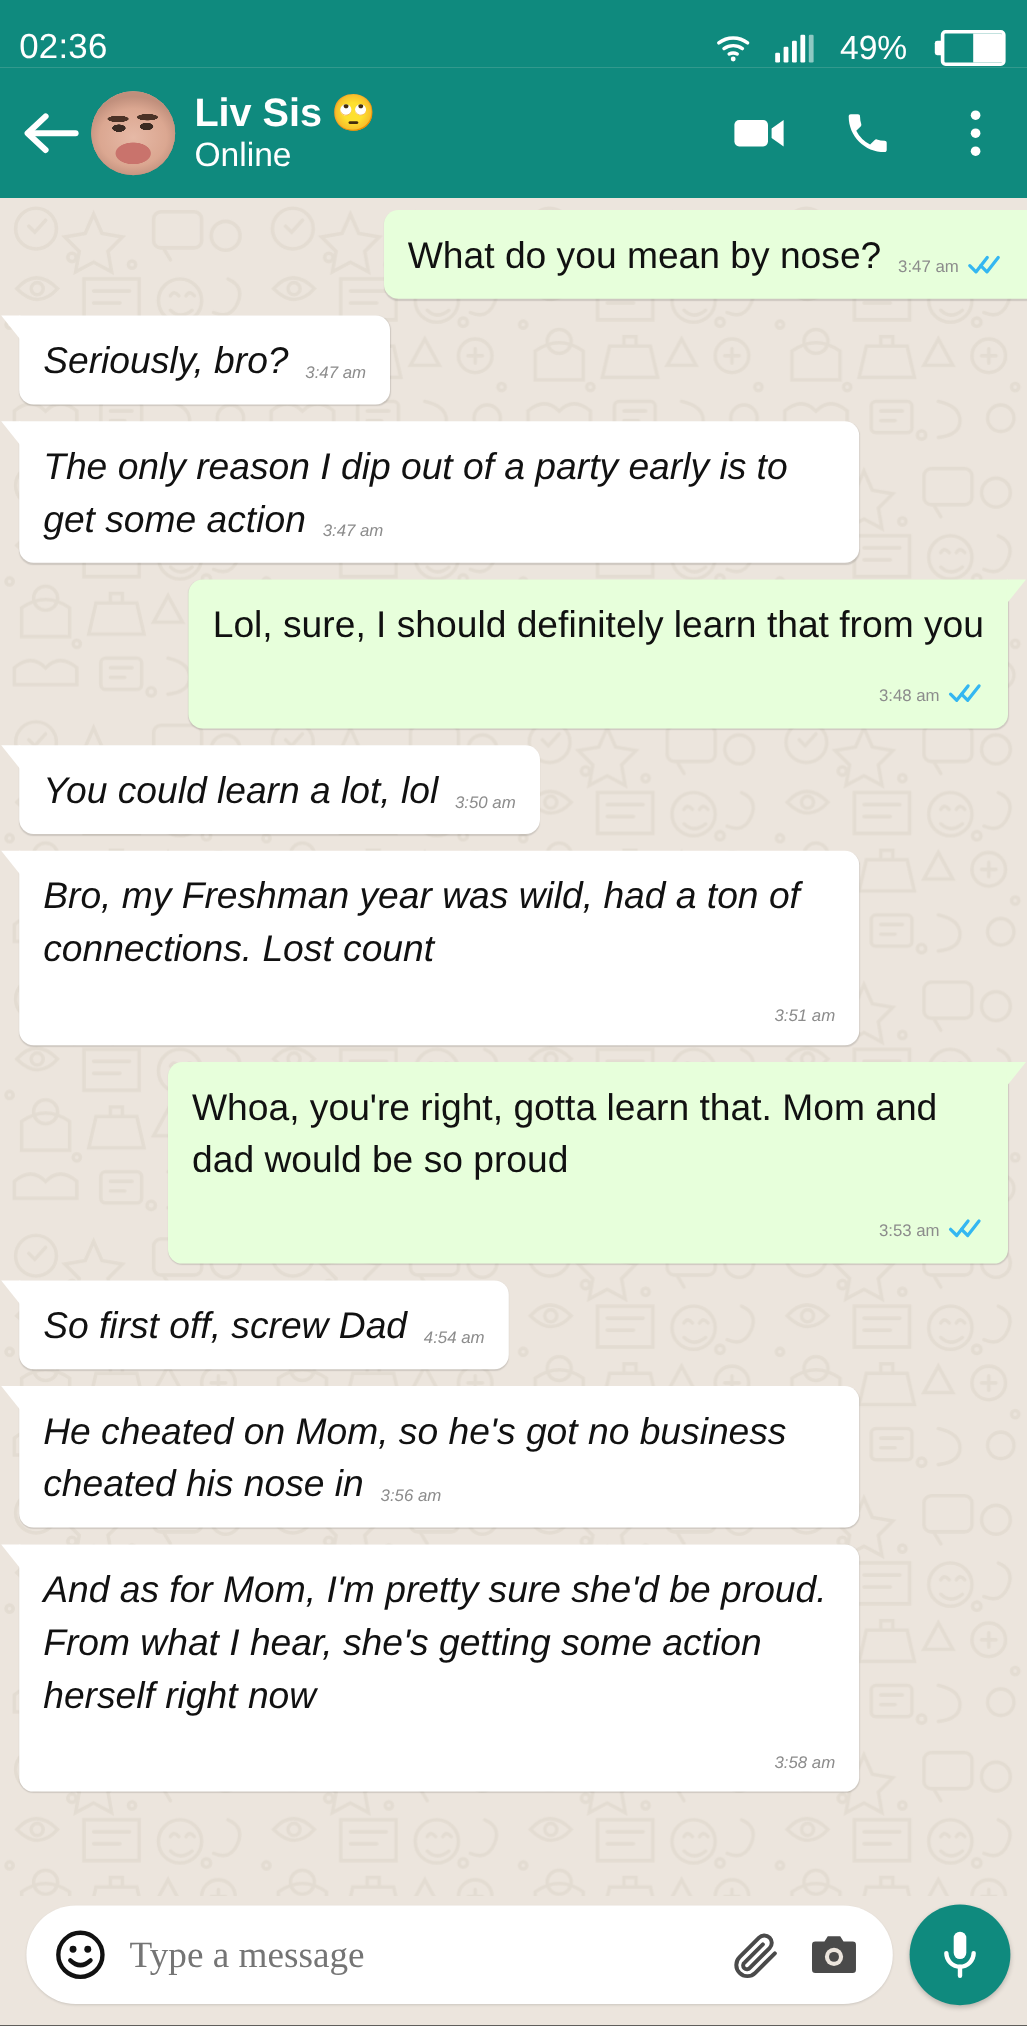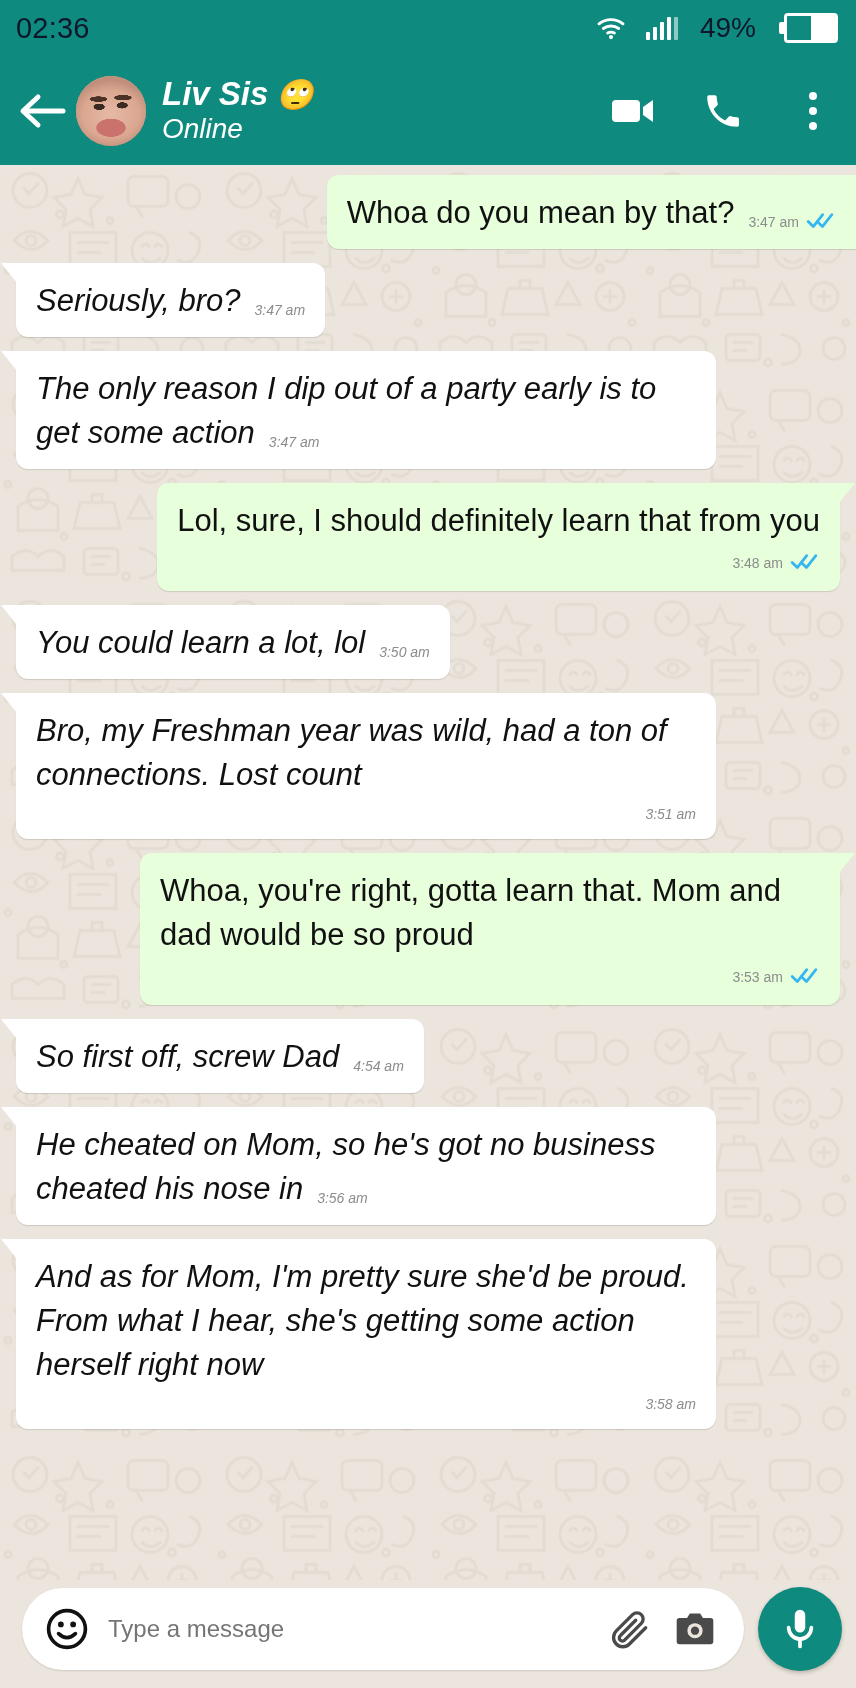--- a/index.html
+++ b/index.html
@@ -14,23 +14,23 @@
     width:856px; height:1688px;
     background:#ECE5DD;
     display:flex; flex-direction:column;
     overflow:hidden;
   }
 
   
   .statusbar {
     height:56px; flex:0 0 56px;
     background:#0F8A7E;
-    display:flex; align-items:center;
+    display:flex; align-items:flex-end;
     padding:0 18px 0 16px;
-    color:#0f172a;
+    color:#ffffff;
   }
   .status-time { font-size:29px; letter-spacing:.2px; }
   .status-right { margin-left:auto; display:flex; align-items:center; gap:20px; }
   .wifi-icon { width:30px; height:24px; display:block; }
   .signal-icon { display:flex; align-items:flex-end; gap:3px; height:24px; }
   .signal-icon i { width:4px; background:#fff; display:block; border-radius:1px; }
   .signal-icon i:nth-child(1){height:8px;}
   .signal-icon i:nth-child(2){height:13px;}
   .signal-icon i:nth-child(3){height:18px;}
   .signal-icon i:nth-child(4){height:23px;}
@@ -51,21 +51,20 @@
     background:#fff; border-radius:0 1px 1px 0;
   }
 
   
   .header {
     height:109px; flex:0 0 109px;
     background:#0F8A7E;
     display:flex; align-items:center;
     padding:0 20px 0 14px;
     color:#fff;
-    font-style:italic;
   }
   .back-btn { width:56px; height:56px; display:flex; align-items:center; justify-content:center; flex:0 0 56px; }
   .avatar {
     width:70px; height:70px; border-radius:50%;
     margin-left:6px; flex:0 0 70px;
     overflow:hidden; position:relative;
     background:#b9a296;
   }
   .avatar .face {
     position:absolute; inset:0;
@@ -129,21 +128,21 @@
     border-bottom:20px solid transparent;
   }
   .bubble .text { display:inline; }
   .meta {
     display:inline-flex; align-items:center; gap:7px;
     font-size:14px; color:#8c8c8c;
     margin-left:14px; white-space:nowrap;
     vertical-align:baseline;
     position:relative; top:4px;
   }
-  .meta.newline { display:flex; justify-content:flex-end; margin-top:8px; margin-left:0; top:0;align-items:center; }
+  .meta.newline { display:flex; justify-content:flex-end; margin-top:24px; margin-left:0; top:0;align-items:center; }
   .ticks { width:30px; height:20px; display:inline-block; }
 
   
   .row.out.clip { margin-right:-16px; }
   .row.out.clip .bubble { border-top-right-radius:0; border-bottom-right-radius:0; }
   .row.out.clip .bubble::before { display:none; }
 
   
   .inputbar {
     flex:0 0 108px; height:108px;
@@ -155,23 +154,23 @@
   }
   .input-pill {
     flex:1 1 auto; height:82px;
     background:#fff; border-radius:41px;
     display:flex; align-items:center;
     padding:0 26px 0 22px; gap:18px;
     box-shadow:0 1px 2px rgba(0,0,0,.12);
   }
   .emoji-btn { width:46px; height:46px; flex:0 0 46px; }
   .msg-input {
-    flex:1 1 auto; font-size:24px; color:#1d4ed8;
+    flex:1 1 auto; font-size:31px; color:#1d4ed8;
     border:none; outline:none; background:transparent;
-    font-family:Liberation Sans, sans-serif;
+    font-family:Liberation Serif, serif;
   }
   .attach-btn, .camera-btn { width:46px; height:46px; flex:0 0 46px; display:flex; align-items:center; justify-content:center; }
   .mic-btn {
     width:84px; height:84px; flex:0 0 84px;
     border-radius:50%; background:#0F8A7E;
     display:flex; align-items:center; justify-content:center;
     box-shadow:0 2px 4px rgba(0,0,0,.22);
   }
 </style>
 </head>
@@ -280,21 +279,21 @@
               <circle cx="204" cy="160" r="3"></circle>
               <circle cx="8" cy="108" r="3"></circle>
             </g>
           </pattern>
         </defs>
         <rect width="856" height="1420" fill="url(#dood)"></rect>
       </svg>
     </div>
     <div class="msgs" id="msgs">
         <div class="row out clip">
-          <div class="bubble out"><span class="text">Whoa do you mean by that?</span><span class="meta">
+          <div class="bubble out"><span class="text">What do you mean by nose?</span><span class="meta">
               <span>3:47 am</span>
               <span><svg class="ticks" viewBox="0 0 20 14" fill="none">
                   <path d="M1 8 L4.6 11.6 L11.2 3.2" stroke="#34B7F1" stroke-width="1.9" stroke-linecap="round" stroke-linejoin="round"></path>
                   <path d="M7.4 8 L11 11.6 L17.6 3.2" stroke="#34B7F1" stroke-width="1.9" stroke-linecap="round" stroke-linejoin="round"></path>
                 </svg></span>
             </span></div>
         </div>
         <div class="row in">
           <div class="bubble in"><span class="text">Seriously, bro?</span><span class="meta">
               <span>3:47 am</span>

